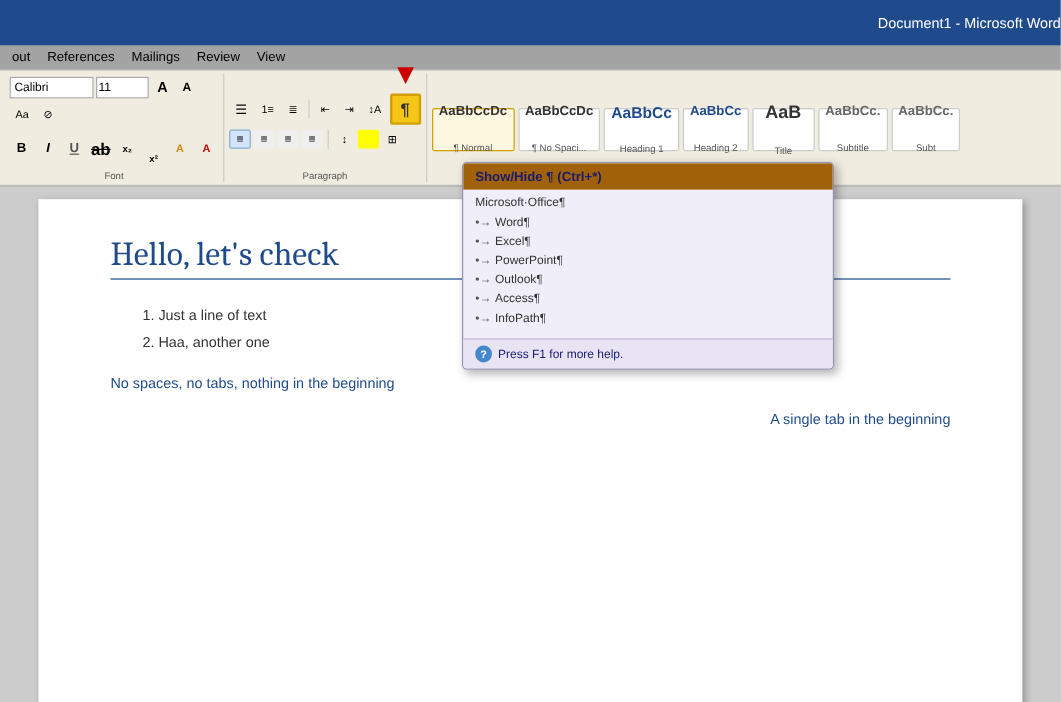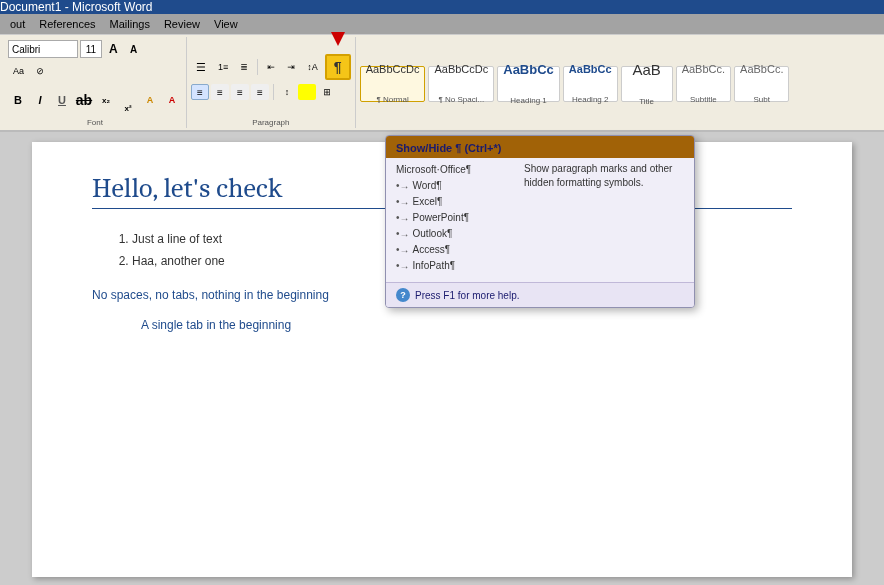--- a/index.html
+++ b/index.html
@@ -9,22 +9,22 @@
       background: #d4d0c8;
       width: 884px;
       height: 585px;
       overflow: hidden;
     }
 
     
     .title-bar {
       background: #1f4b8c;
       color: white;
-      text-align: left;
-      padding: 0 0;
+      text-align: right;
+      padding: 12px 0;
       font-size: 12px;
       font-weight: normal;
     }
 
     
     .menu-bar {
       background: #a3a3a3;
       display: flex;
       align-items: center;
       padding: 2px 4px;
@@ -72,25 +72,24 @@
       transform: translateX(-50%);
       width: 0;
       height: 0;
       border-left: 7px solid transparent;
       border-right: 7px solid transparent;
       border-top: 14px solid #cc0000;
     }
 
     
     .font-size-box {
-      width: 22px;
+      width: 44px;
       height: 18px;
       border: 1px solid #aaa;
       font-size: 10px;
-      text-align: center;
       background: white;
       padding: 1px;
     }
 
     .style-btn {
       border: 1px solid #ccc;
       padding: 2px 5px;
       cursor: pointer;
       border-radius: 2px;
       font-size: 10px;
@@ -105,20 +104,21 @@
 
     .style-btn.normal-style {
       border: 1px solid #d0a000;
       background: #fef8e0;
     }
 
     .style-sample {
       font-size: 11px;
       color: #333;
       line-height: 1.2;
+      font-weight: bold;
     }
     .style-sample.heading1 { color: #1f4b8c; font-size: 13px; font-weight: bold; }
     .style-sample.heading2 { color: #1f4b8c; font-size: 11px; font-weight: bold; }
     .style-sample.title { font-size: 15px; }
     .style-sample.subtitle { color: #666; font-size: 11px; }
 
     .style-label {
       font-size: 8px;
       color: #555;
       margin-top: 18px;
@@ -237,21 +237,21 @@
     }
 
     .doc-paragraph {
       font-size: 12px;
       color: #1f4b8c;
       margin-bottom: 12px;
       line-height: 1.5;
     }
 
     .doc-paragraph.no-indent { margin-left: 0; }
-    .doc-paragraph.tab-indent { margin-left: 49px; }
+    .doc-paragraph.tab-indent { margin-left: 49px; text-align: right; }
     .doc-paragraph.space-indent { margin-left: 30px; }
 
     .font-name-box {
       width: 70px;
       height: 18px;
       border: 1px solid #aaa;
       font-size: 10px;
       padding: 1px 3px;
       background: white;
     }
@@ -477,21 +477,20 @@
         </div>
         <div class="tooltip-preview-line">
           <span class="arrow-icon">•→</span>
           <span>Access¶</span>
         </div>
         <div class="tooltip-preview-line">
           <span class="arrow-icon">•→</span>
           <span>InfoPath¶</span>
         </div>
       </div>
-      <div class="tooltip-desc">Show paragraph marks and other hidden formatting symbols.</div>
     </div>
     <div class="tooltip-help">
       <div class="help-circle">?</div>
       <span>Press F1 for more help.</span>
     </div>
   </div>
 
   <div class="document-page">
     <div class="doc-heading">Hello, let's check</div>
 

